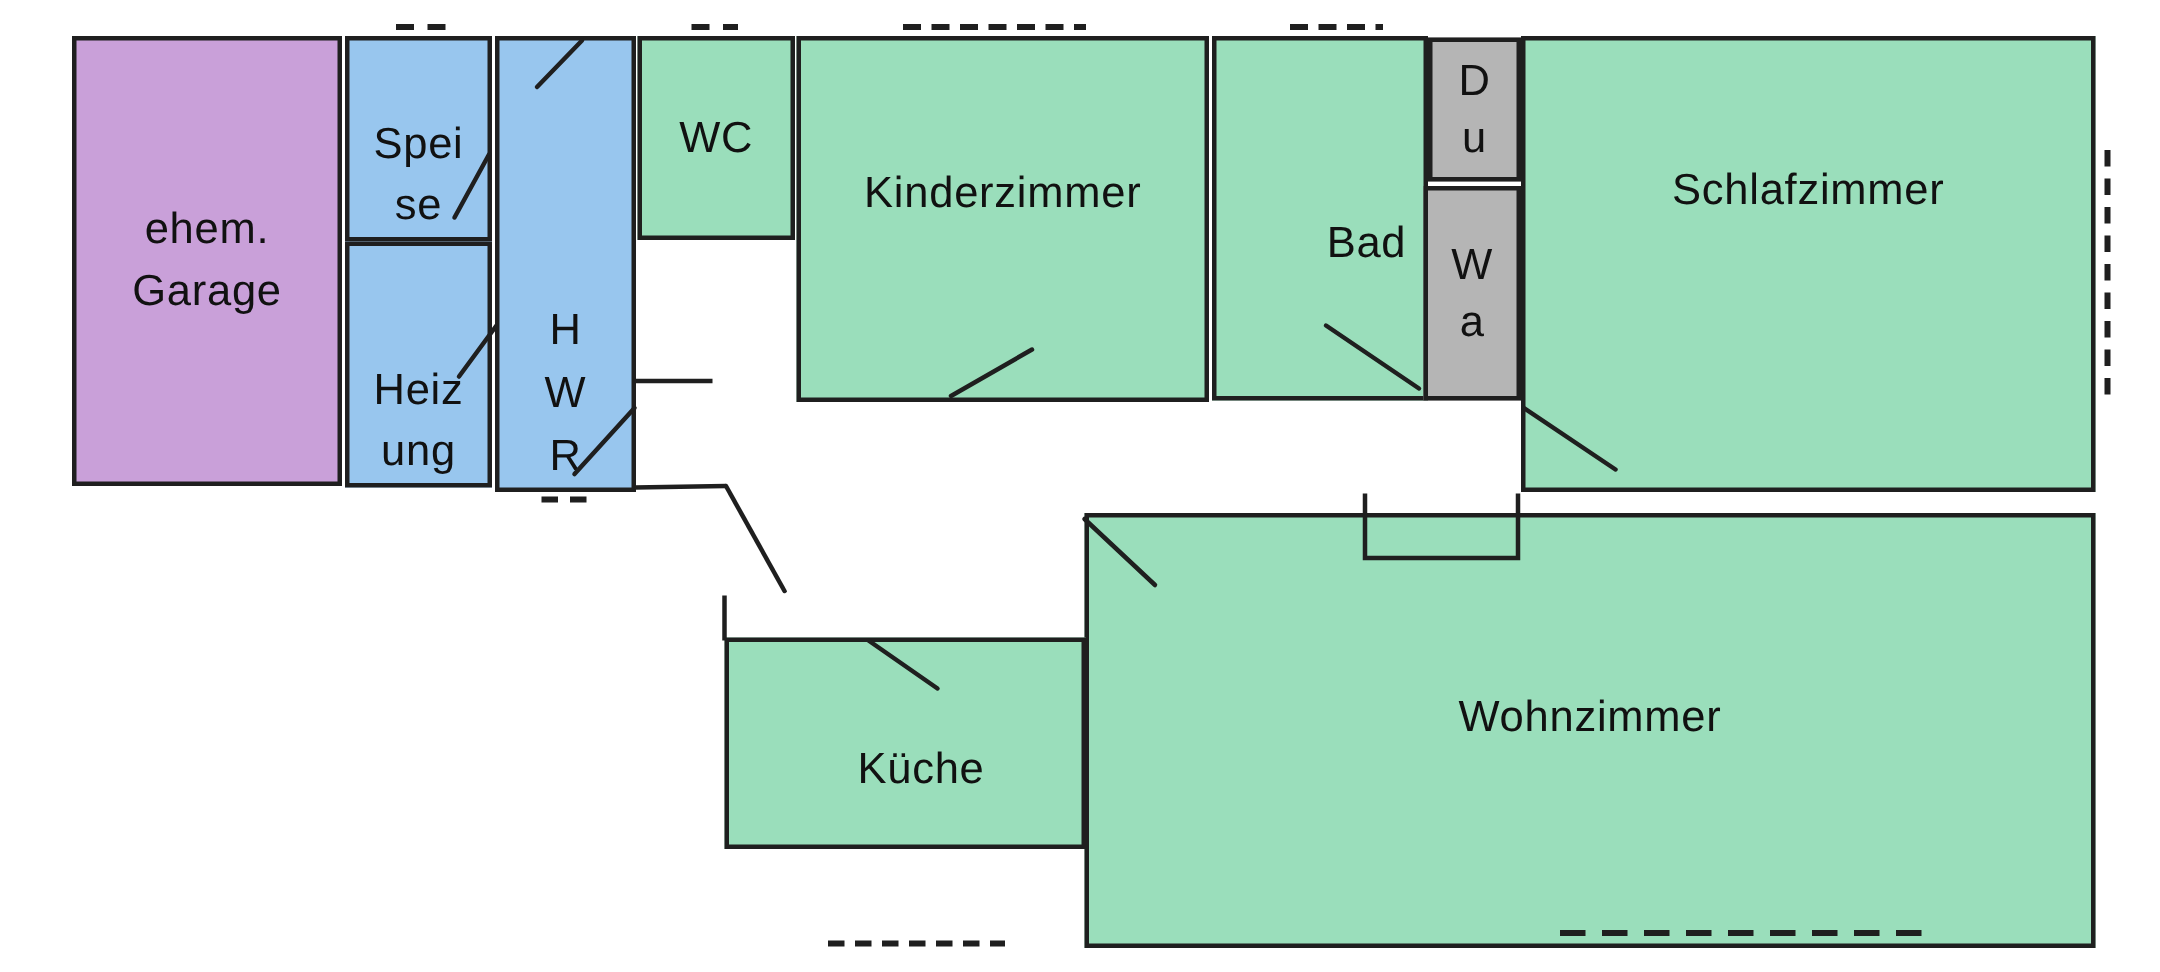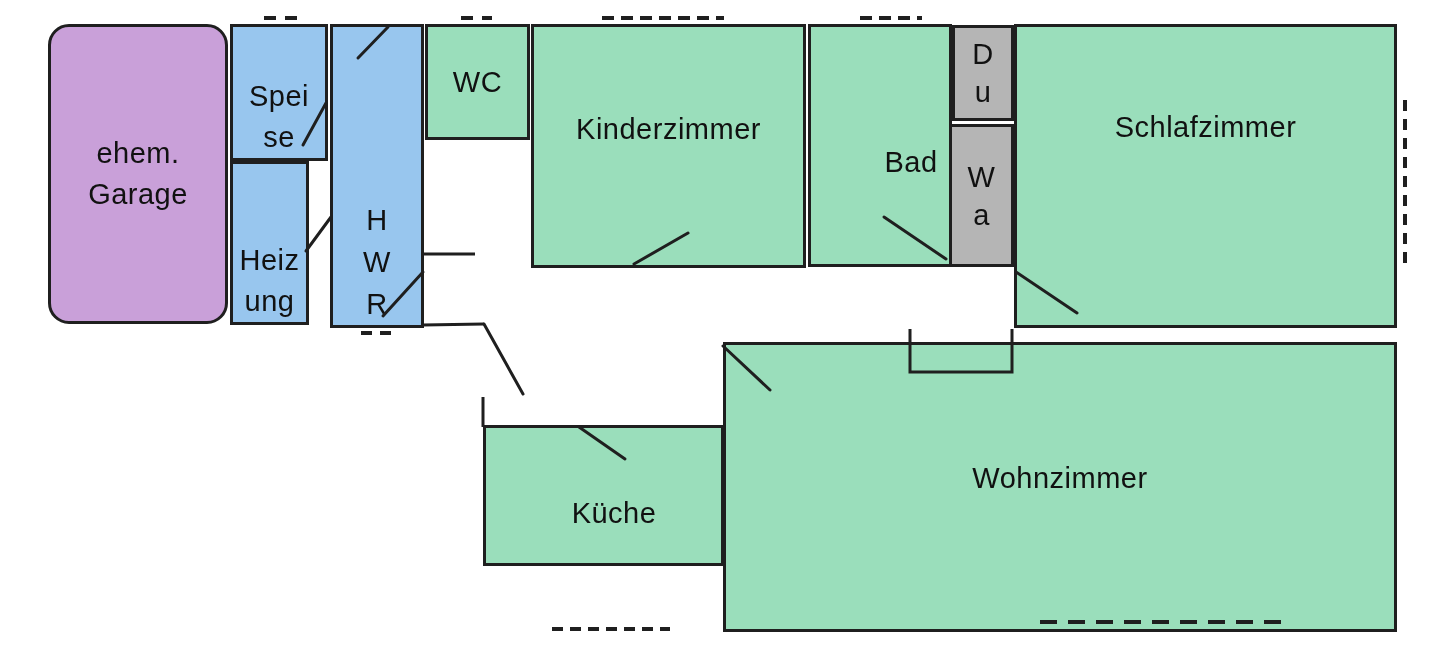--- a/index.html
+++ b/index.html
@@ -24,21 +24,21 @@
     align-items: center;
     justify-content: center;
     text-align: center;
     font-size: 29px;
     line-height: 41px;
     color: #111;
     letter-spacing: 0.5px;
   }
   .room.green  { background: var(--room-green,  #9adebb); }
   .room.blue   { background: var(--room-blue,   #98c6ee); justify-content: flex-end; }
-  .room.purple { background: var(--room-purple, #c9a0d9); border-radius: 21px; }
+  .room.purple { background: var(--room-purple, #c9a0d9); }
   .room.gray   { background: var(--room-gray,   #b5b5b5); }
   .overlay {
     position: absolute;
     left: 0; top: 0;
     width: 1440px;
     height: 648px;
     pointer-events: none;
   }
   .overlay line, .overlay path {
     stroke: var(--wall, #1f1f1f);
@@ -56,32 +56,32 @@
   <div class="room purple" style="left:48px; top:24px; width:180px; height:300px;">
     <span>ehem.</span>
     <span>Garage</span>
   </div>
 
   <div class="room blue" style="left:230px; top:24px; width:98px; height:137px;">
     <span>Spei</span>
     <span>se</span>
   </div>
 
-  <div class="room blue" style="left:230px; top:161px; width:79px; height:164px;">
+  <div class="room blue" style="left:230px; top:161px; width:98px; height:164px;">
     <span>Heiz</span>
     <span>ung</span>
   </div>
 
   <div class="room blue" style="left:330px; top:24px; width:94px; height:304px; line-height:42px;">
     <span>H</span>
     <span>W</span>
     <span>R</span>
   </div>
 
-  <div class="room green" style="left:425px; top:24px; width:105px; height:116px;">
+  <div class="room green" style="left:425px; top:24px; width:105px; height:136px;">
     <span>WC</span>
   </div>
 
   <div class="room green" style="left:531px; top:24px; width:275px; height:244px; justify-content:flex-start; padding-top:82px;">
     <span>Kinderzimmer</span>
   </div>
 
   <div class="room green" style="left:808px; top:24px; width:144px; height:243px; justify-content:flex-start; padding-top:115px; padding-left:62px;">
     <span>Bad</span>
   </div>

